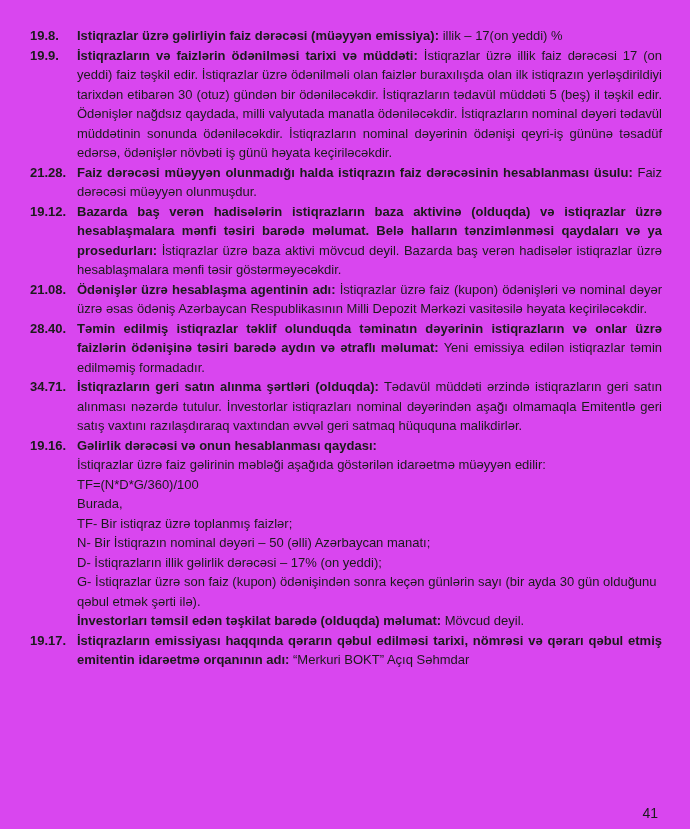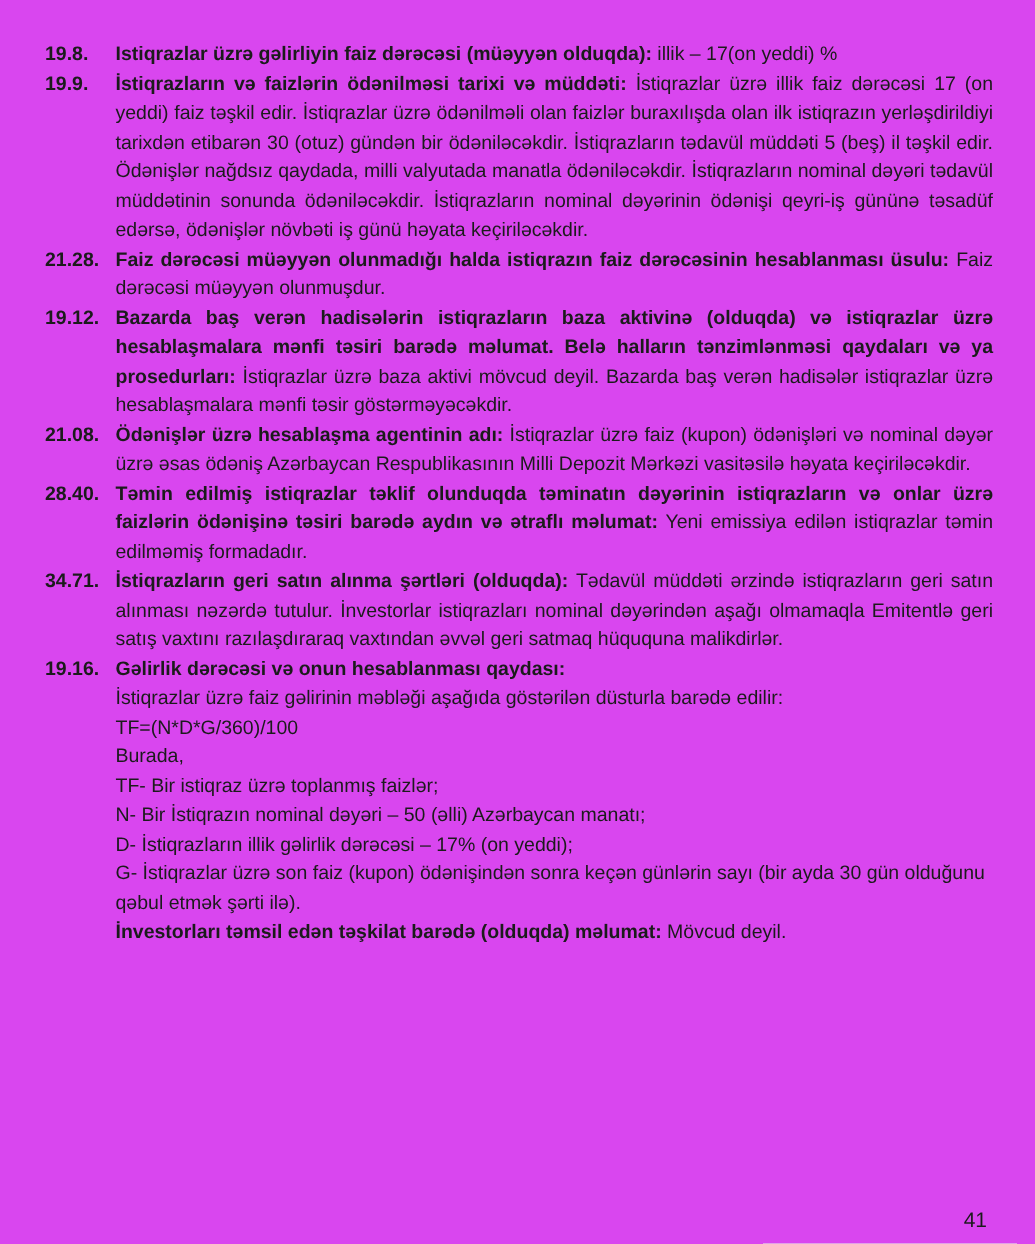--- a/index.html
+++ b/index.html
@@ -35,21 +35,21 @@
     font-size:14px;
   }
 </style>
 </head>
 <body>
 
 <div class="page">
 
   <div class="item">
     <span class="num">19.8.</span>
-    <b class="lead">Istiqrazlar üzrə gəlirliyin faiz dərəcəsi (müəyyən olduqda):</b>
+    <b class="lead">Istiqrazlar üzrə gəlirliyin faiz dərəcəsi (müəyyən emissiya):</b>
     <span>illik – 17(on yeddi) %</span>
   </div>
 
   <div class="item">
     <span class="num">19.9.</span>
     <b class="lead">İstiqrazların və faizlərin ödənilməsi tarixi və müddəti:</b>
     <span>İstiqrazlar üzrə illik faiz dərəcəsi 17 (on yeddi) faiz təşkil edir. İstiqrazlar üzrə ödənilməli olan faizlər buraxılışda olan ilk istiqrazın yerləşdirildiyi tarixdən etibarən 30 (otuz) gündən bir ödəniləcəkdir. İstiqrazların tədavül müddəti 5 (beş) il təşkil edir. Ödənişlər nağdsız qaydada, milli valyutada manatla ödəniləcəkdir. İstiqrazların nominal dəyəri tədavül müddətinin sonunda ödəniləcəkdir. İstiqrazların nominal dəyərinin ödənişi qeyri-iş gününə təsadüf edərsə, ödənişlər növbəti iş günü həyata keçiriləcəkdir.</span>
   </div>
 
 
@@ -79,28 +79,33 @@
 
   <div class="item">
     <span class="num">34.71.</span>
     <b class="lead">İstiqrazların geri satın alınma şərtləri (olduqda):</b>
     <span>Tədavül müddəti ərzində istiqrazların geri satın alınması nəzərdə tutulur. İnvestorlar istiqrazları nominal dəyərindən aşağı olmamaqla Emitentlə geri satış vaxtını razılaşdıraraq vaxtından əvvəl geri satmaq hüququna malikdirlər.</span>
   </div>
 
   <div class="item">
     <span class="num">19.16.</span>
     <b class="lead">Gəlirlik dərəcəsi və onun hesablanması qaydası:</b>
-    <div class="line">İstiqrazlar üzrə faiz gəlirinin məbləği aşağıda göstərilən düsturla barədə edilir:</div>
+    <div class="line">İstiqrazlar üzrə faiz gəlirinin məbləği aşağıda göstərilən idarəetmə müəyyən edilir:</div>
     <div class="line">TF=(N*D*G/360)/100</div>
     <div class="line">Burada,</div>
     <div class="line">TF- Bir istiqraz üzrə toplanmış faizlər;</div>
     <div class="line">N- Bir İstiqrazın nominal dəyəri – 50 (əlli) Azərbaycan manatı;</div>
     <div class="line">D- İstiqrazların illik gəlirlik dərəcəsi – 17% (on yeddi);</div>
     <div class="line">G- İstiqrazlar üzrə son faiz (kupon) ödənişindən sonra keçən günlərin sayı (bir ayda 30 gün olduğunu qəbul etmək şərti ilə).</div>
     <div class="line">
       <b class="lead">İnvestorları təmsil edən təşkilat barədə (olduqda) məlumat:</b>
       <span>Mövcud deyil.</span>
     </div>
   </div>
 
+  <div class="item">
+    <span class="num">19.17.</span>
+    <b class="lead">İstiqrazların emissiyası haqqında qərarın qəbul edilməsi tarixi, nömrəsi və qərarı qəbul etmiş emitentin idarəetmə orqanının adı:</b>
+    <span>“Merkuri BOKT” Açıq Səhmdar</span>
+  </div>
 
   <div class="pageno">41</div>
 </div>
 
 </body></html>

